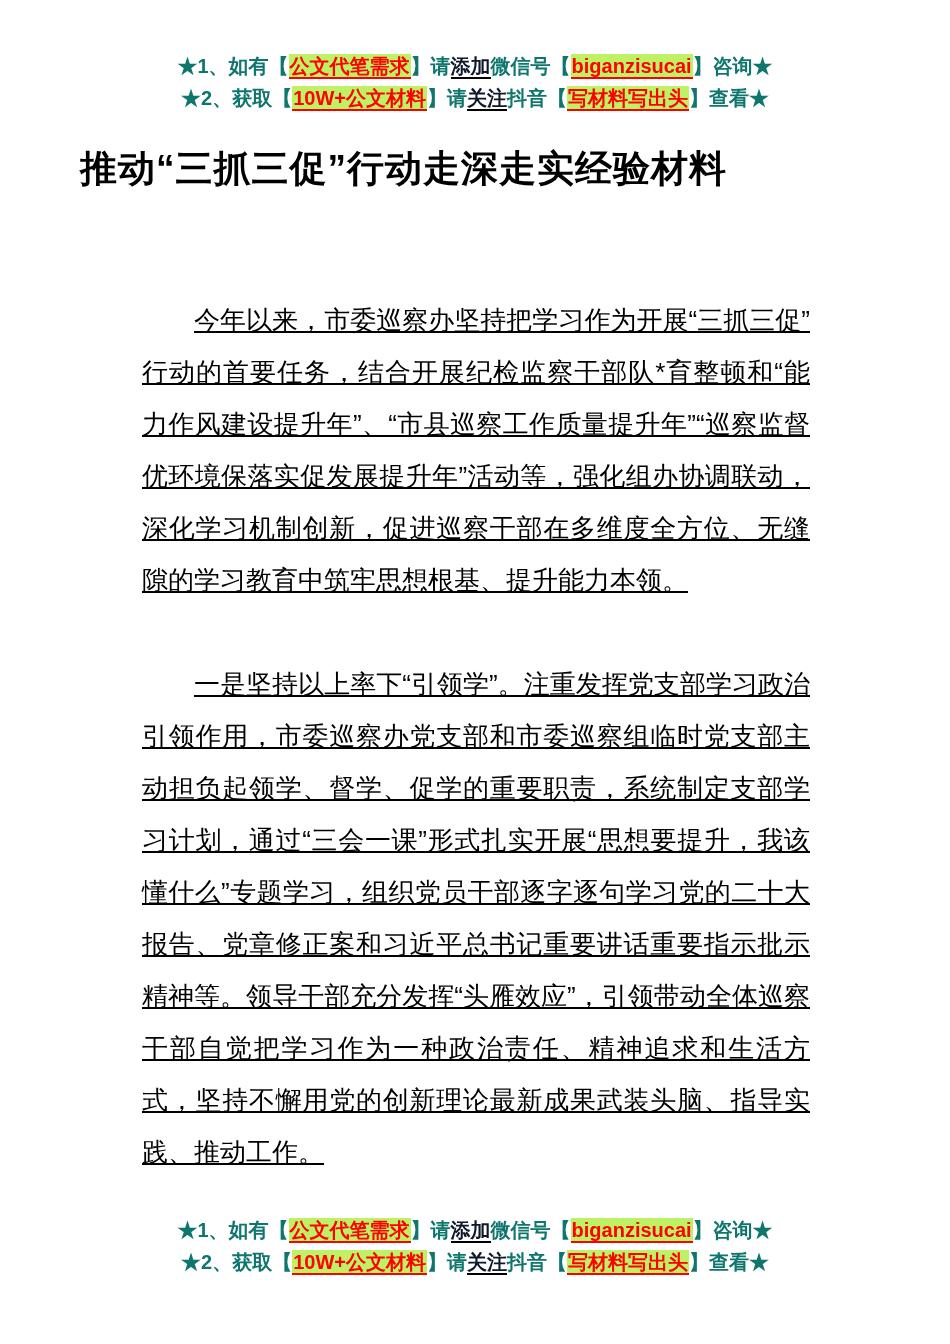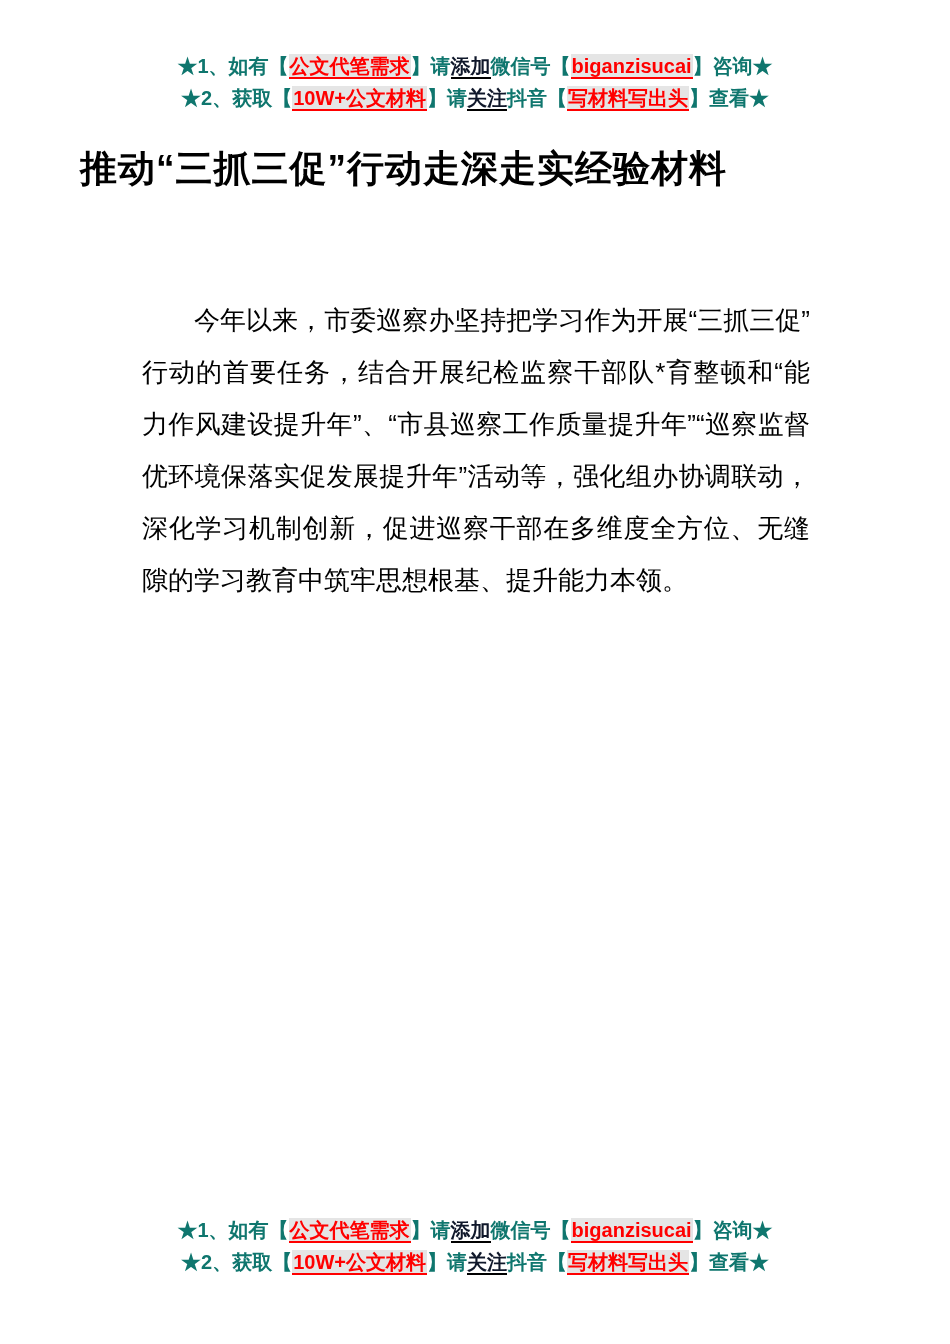--- a/index.html
+++ b/index.html
@@ -21,21 +21,21 @@
     line-height: 32px;
     color: #000000;
     white-space: nowrap;
   }
   .promo-header { padding-top: 50px; }
   .promo-footer { position: absolute; left: 0; right: 0; bottom: 66px; }
   .seg { display: inline; }
   .seg-plain { color: #0f766e; }
   .seg-hl {
     color: #ff0000;
-    background: #e5e5e5;
+    background: #bef264;
     border-bottom: 2px solid #ff0000;
     padding: 1px 1px 0 1px;
   }
   .seg-u {
     color: #0f172a;
     border-bottom: 2px solid #000000;
   }
   
   .doc-title {
     margin: 30px 80px 0;
@@ -46,38 +46,40 @@
     color: #000000;
   }
   
   .doc-body {
     margin: 100px 140px 0 142px;
     font-size: 26px;
     line-height: 52px;
     text-align: justify;
     font-weight: normal;
     color: #000000;
+    text-decoration: underline;
   }
   .body-para { margin: 0; text-indent: 2em; }
   .body-para + .body-para { margin-top: 52px; }
 </style>
 </head>
 <body>
 
 <div class="page">
 
   <div class="promo promo-header">
     <div class="promo-line"><span class="seg seg-plain">★1、如有【</span><span class="seg seg-hl">公文代笔需求</span><span class="seg seg-plain">】请</span><span class="seg seg-u">添加</span><span class="seg seg-plain">微信号【</span><span class="seg seg-hl">biganzisucai</span><span class="seg seg-plain">】咨询★</span></div>
     <div class="promo-line"><span class="seg seg-plain">★2、获取【</span><span class="seg seg-hl">10W+公文材料</span><span class="seg seg-plain">】请</span><span class="seg seg-u">关注</span><span class="seg seg-plain">抖音【</span><span class="seg seg-hl">写材料写出头</span><span class="seg seg-plain">】查看★</span></div>
   </div>
 
   <h1 class="doc-title">推动“三抓三促”行动走深走实经验材料</h1>
 
   <div class="doc-body">
       <p class="body-para">今年以来，市委巡察办坚持把学习作为开展“三抓三促”行动的首要任务，结合开展纪检监察干部队*育整顿和“能力作风建设提升年”、“市县巡察工作质量提升年”“巡察监督优环境保落实促发展提升年”活动等，强化组办协调联动，深化学习机制创新，促进巡察干部在多维度全方位、无缝隙的学习教育中筑牢思想根基、提升能力本领。</p>
+      <p class="body-para">一是坚持以上率下“引领学”。注重发挥党支部学习政治引领作用，市委巡察办党支部和市委巡察组临时党支部主动担负起领学、督学、促学的重要职责，系统制定支部学习计划，通过“三会一课”形式扎实开展“思想要提升，我该懂什么”专题学习，组织党员干部逐字逐句学习党的二十大报告、党章修正案和习近平总书记重要讲话重要指示批示精神等。领导干部充分发挥“头雁效应”，引领带动全体巡察干部自觉把学习作为一种政治责任、精神追求和生活方式，坚持不懈用党的创新理论最新成果武装头脑、指导实践、推动工作。</p>
     </div>
 
   <div class="promo promo-footer">
     <div class="promo-line"><span class="seg seg-plain">★1、如有【</span><span class="seg seg-hl">公文代笔需求</span><span class="seg seg-plain">】请</span><span class="seg seg-u">添加</span><span class="seg seg-plain">微信号【</span><span class="seg seg-hl">biganzisucai</span><span class="seg seg-plain">】咨询★</span></div>
     <div class="promo-line"><span class="seg seg-plain">★2、获取【</span><span class="seg seg-hl">10W+公文材料</span><span class="seg seg-plain">】请</span><span class="seg seg-u">关注</span><span class="seg seg-plain">抖音【</span><span class="seg seg-hl">写材料写出头</span><span class="seg seg-plain">】查看★</span></div>
   </div>
 
 </div>
 
 </body></html>

